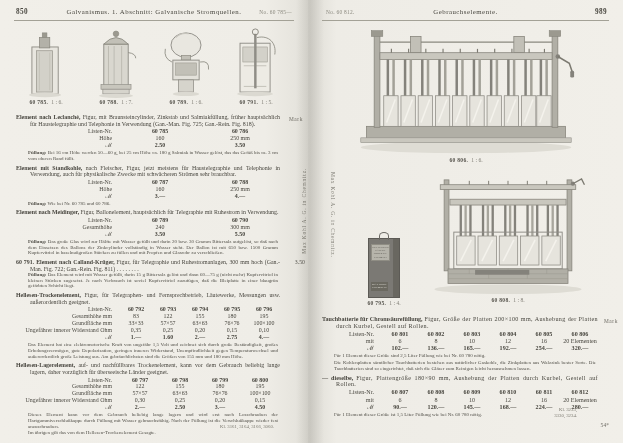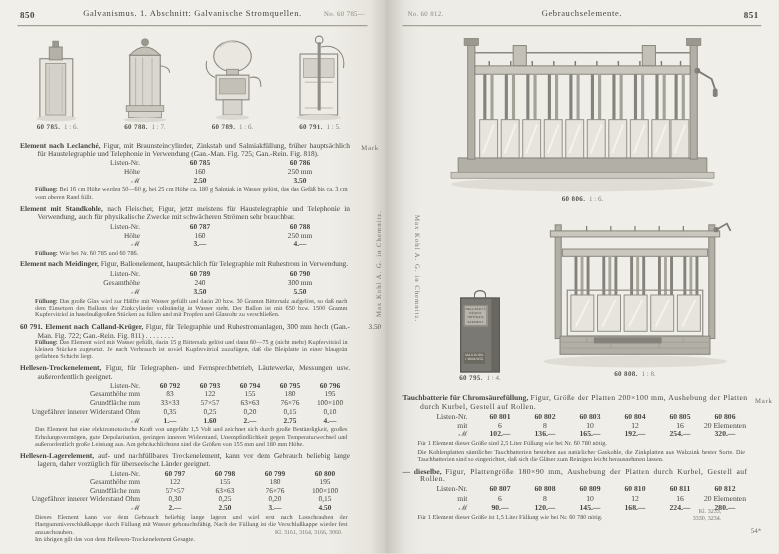--- a/index.html
+++ b/index.html
@@ -290,21 +290,21 @@
           <p class="sec-note">Im übrigen gilt das von dem Hellesen-Trockenelement Gesagte.</p>
         </div>
       </div>
     <span class="side-label side-flip" style="right:1px;top:168px">Max Kohl A. G. in Chemnitz.</span>
     <span class="lp-foot">Kl. 3161, 3164, 3166, 3060.</span>
   </div>
 
   <div class="page page-right">
     <span class="hdr-range" style="left:18px">No. 60 812.</span>
     <span class="hdr-center">Gebrauchselemente.</span>
-    <span class="hdr-pageno" style="right:16px">851</span>
+    <span class="hdr-pageno" style="right:16px">989</span>
     <div class="hdr-rule"></div>
 
     <div class="rp-fig1">
       <svg viewBox="0 0 232 138" width="232" height="132">
         <defs>
           <g id="cellg">
               <rect x="0" y="0" width="15" height="32" fill="#e6e4dd" stroke="#8f8d86" stroke-width=".8"></rect>
               <line x1="3" y1="28" x2="12" y2="4" stroke="#f4f2ec" stroke-width="1.6"></line>
             </g>
           <g id="rodg">

